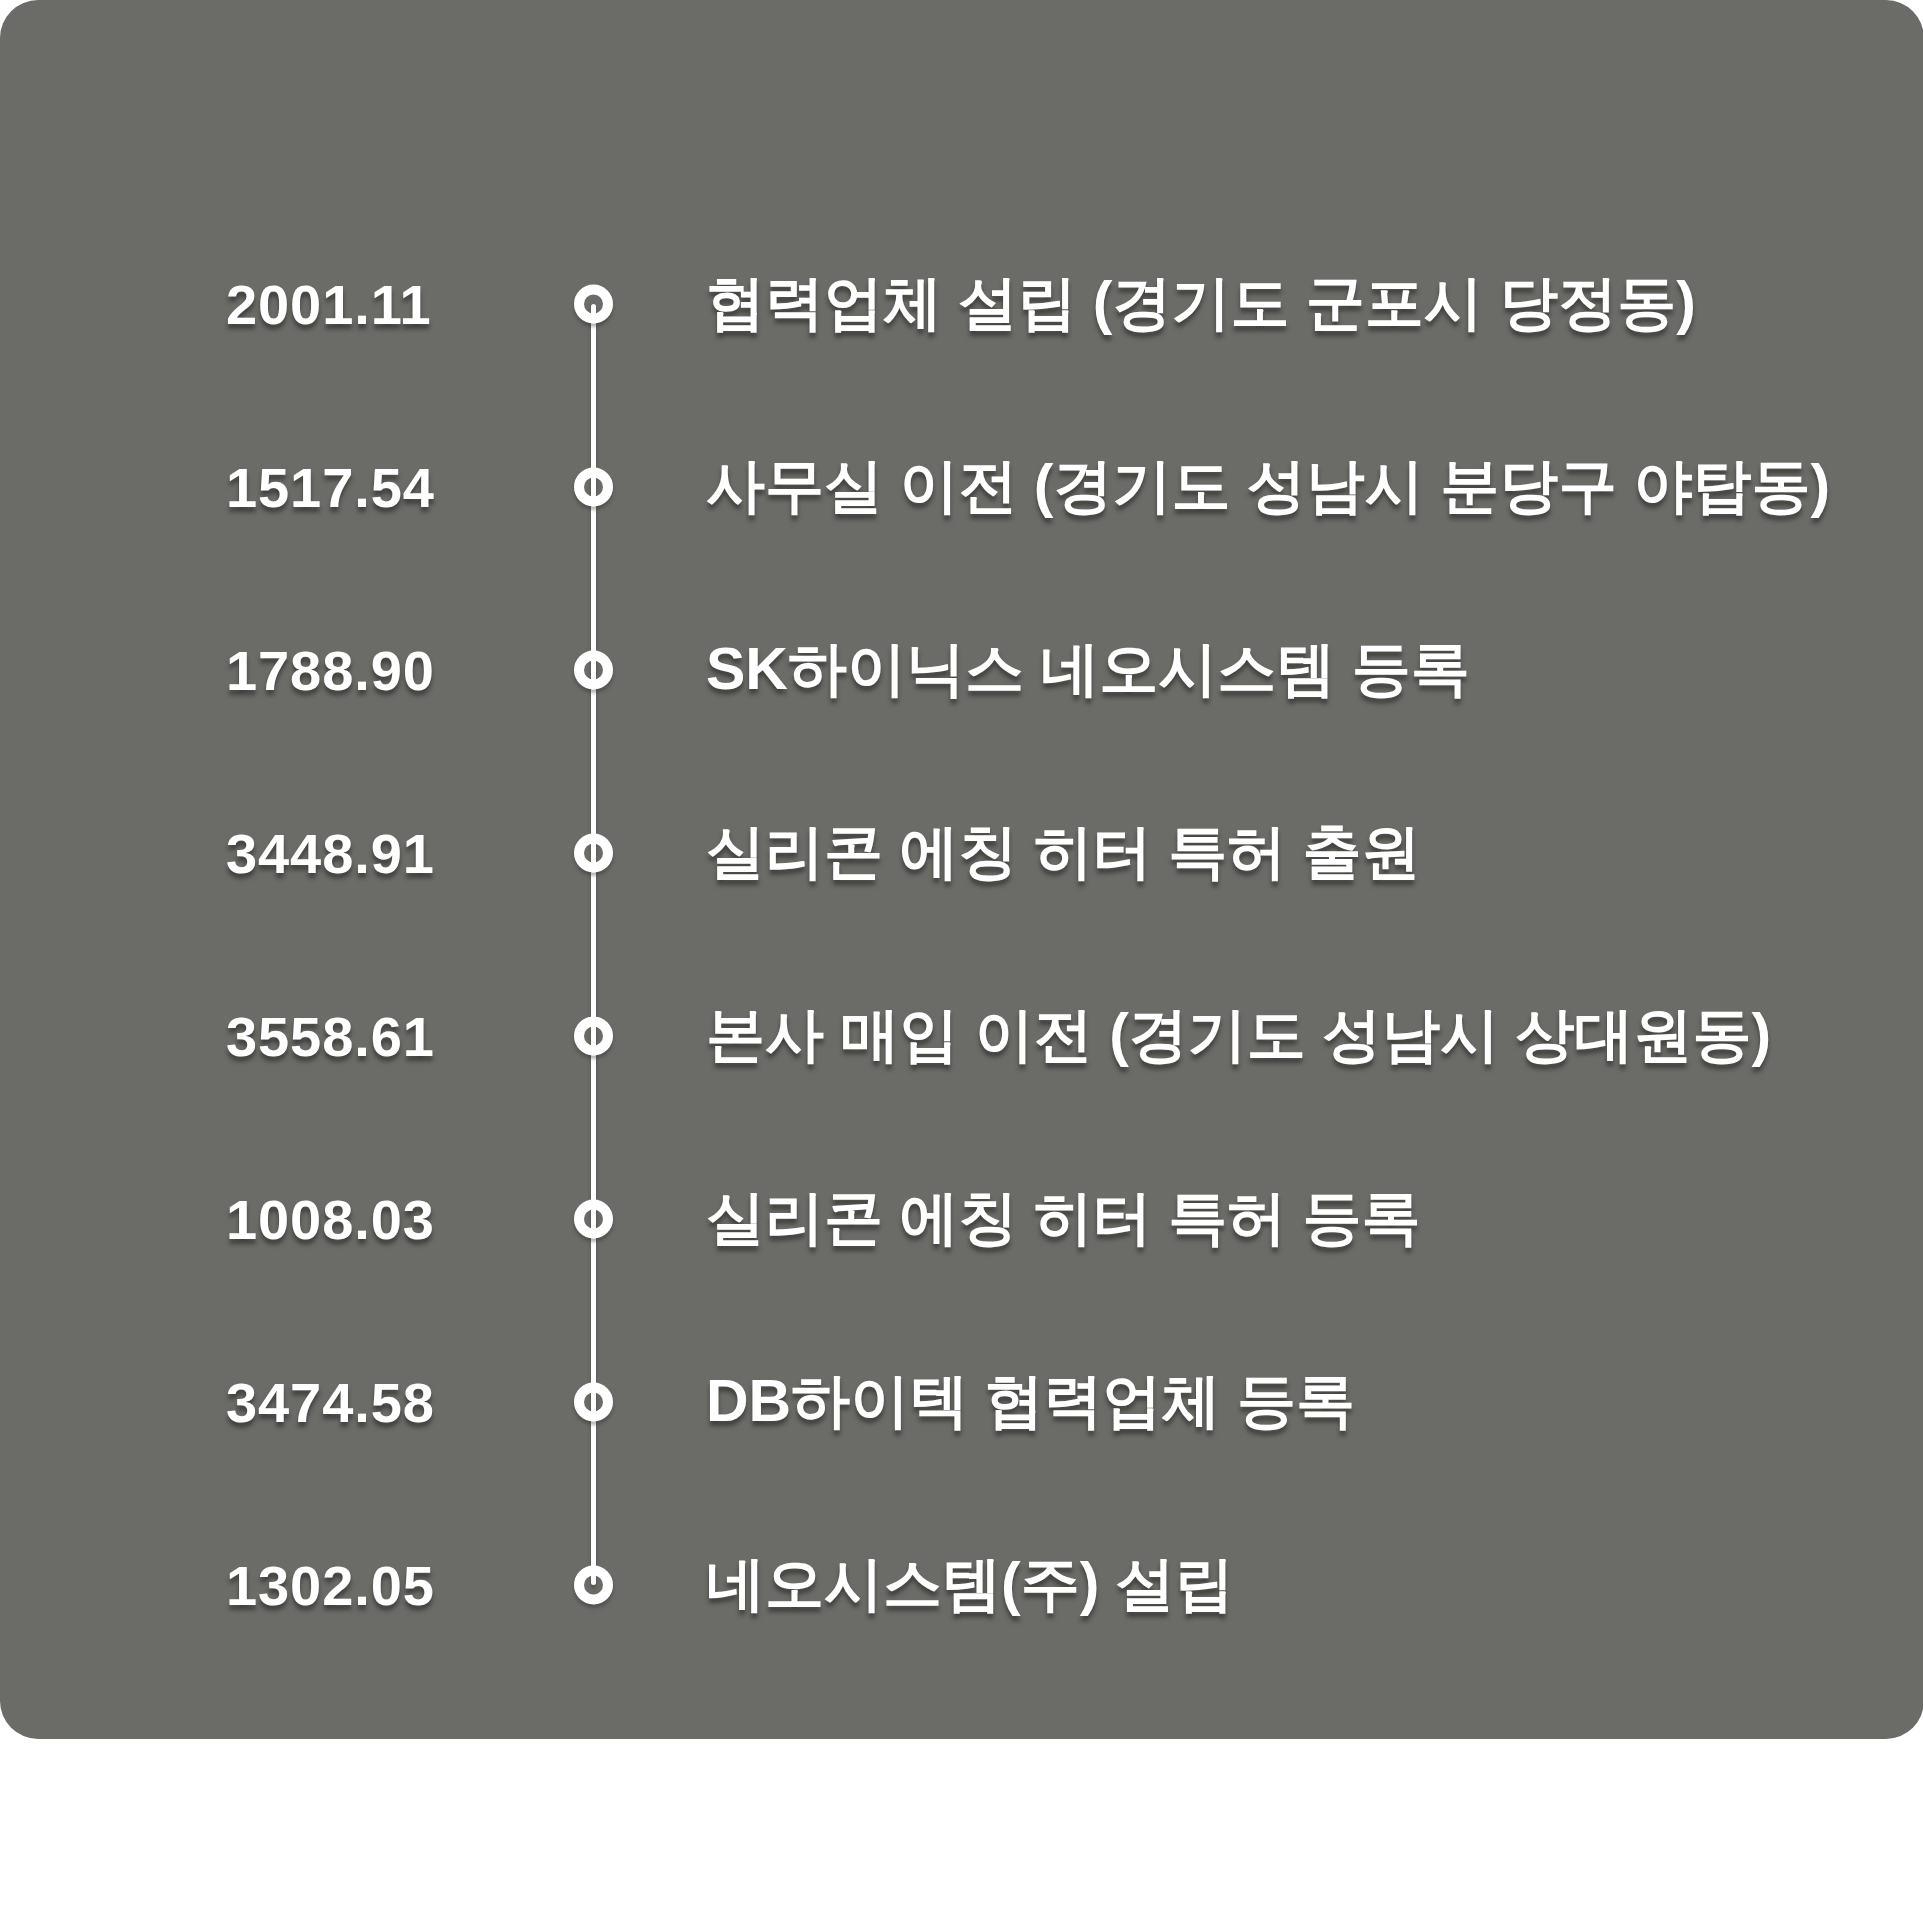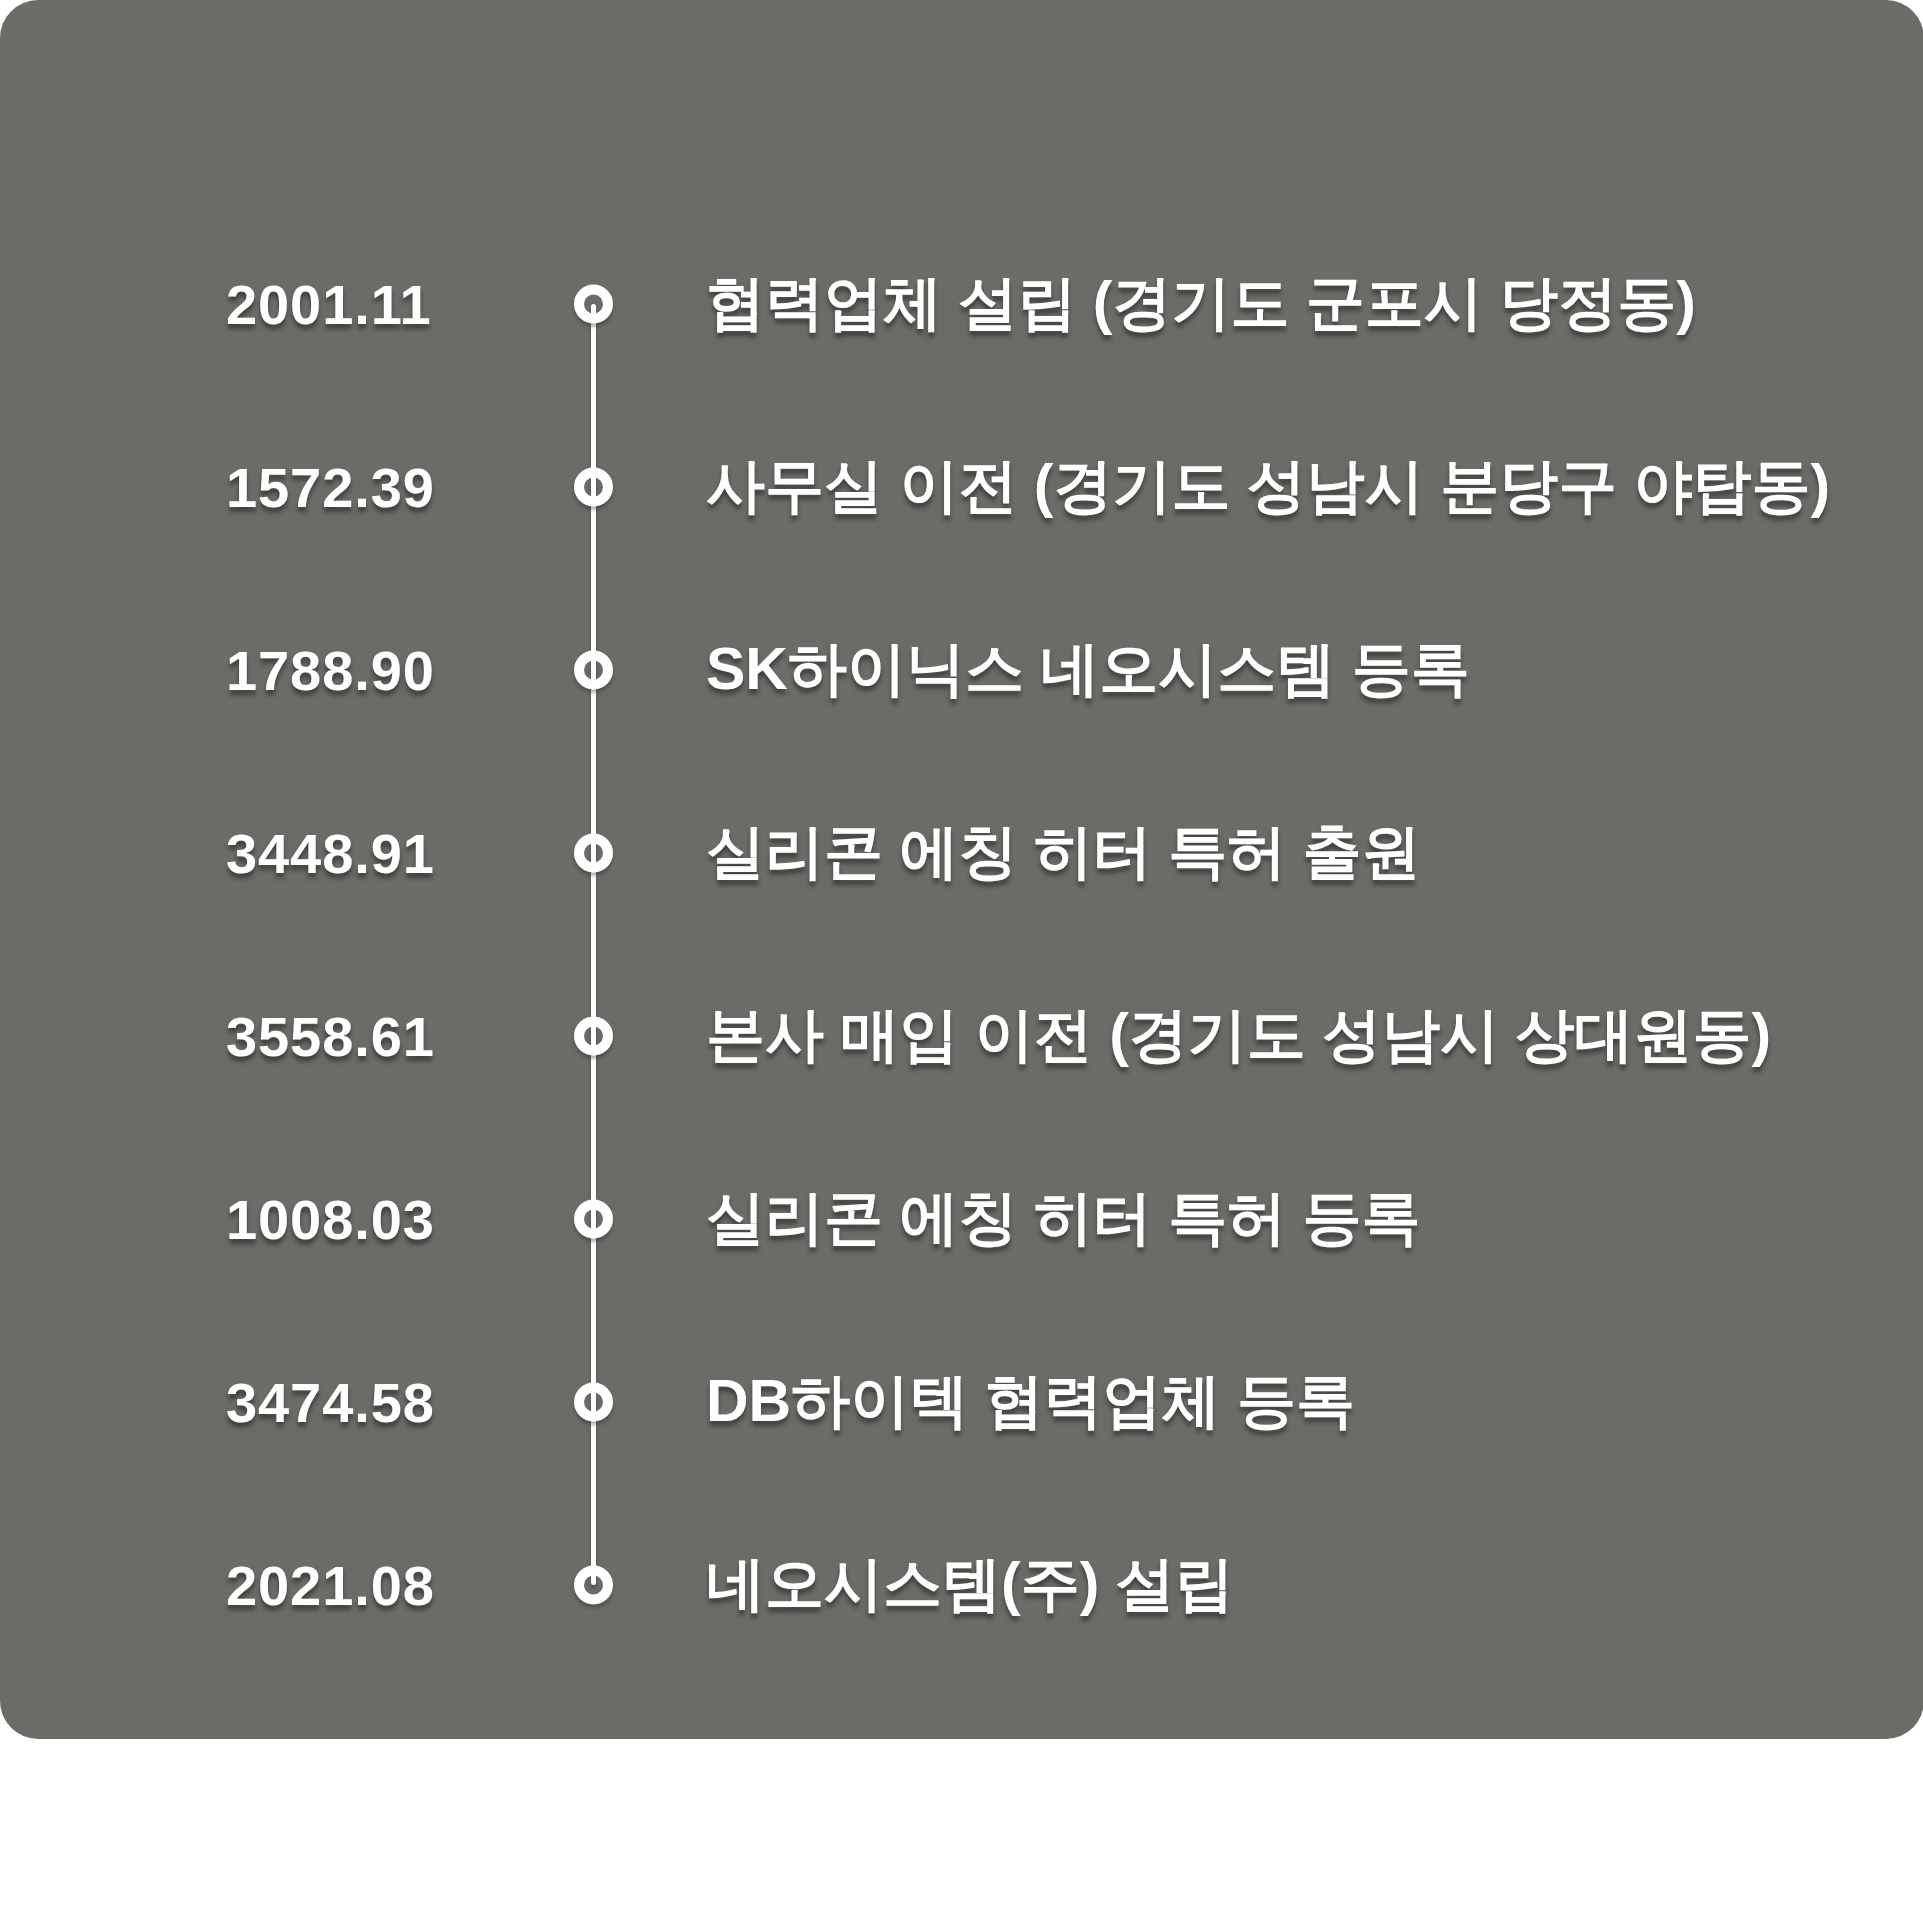--- a/index.html
+++ b/index.html
@@ -84,21 +84,21 @@
   <div class="timeline">
     <div class="tl-line"></div>
 
   <div class="row" style="top: 304px;">
     <div class="date">2001.11</div>
     <div class="node"></div>
     <div class="desc">협력업체 설립 (경기도 군포시 당정동)</div>
   </div>
 
   <div class="row" style="top: 487px;">
-    <div class="date">1572.39</div>
+    <div class="date">1517.54</div>
     <div class="node"></div>
     <div class="desc">사무실 이전 (경기도 성남시 분당구 야탑동)</div>
   </div>
 
   <div class="row" style="top: 670px;">
     <div class="date">1788.90</div>
     <div class="node"></div>
     <div class="desc">SK하이닉스 네오시스템 등록</div>
   </div>
 
@@ -120,19 +120,19 @@
     <div class="desc">실리콘 에칭 히터 특허 등록</div>
   </div>
 
   <div class="row" style="top: 1402px;">
     <div class="date">3474.58</div>
     <div class="node"></div>
     <div class="desc">DB하이텍 협력업체 등록</div>
   </div>
 
   <div class="row" style="top: 1585px;">
-    <div class="date">2021.08</div>
+    <div class="date">1302.05</div>
     <div class="node"></div>
     <div class="desc">네오시스템(주) 설립</div>
   </div>
 </div>
 </div>
 
 
 </body></html>

